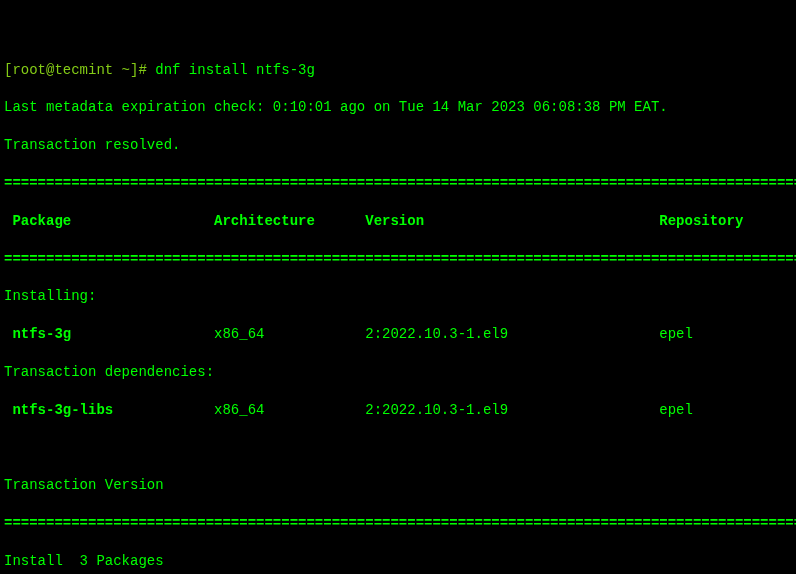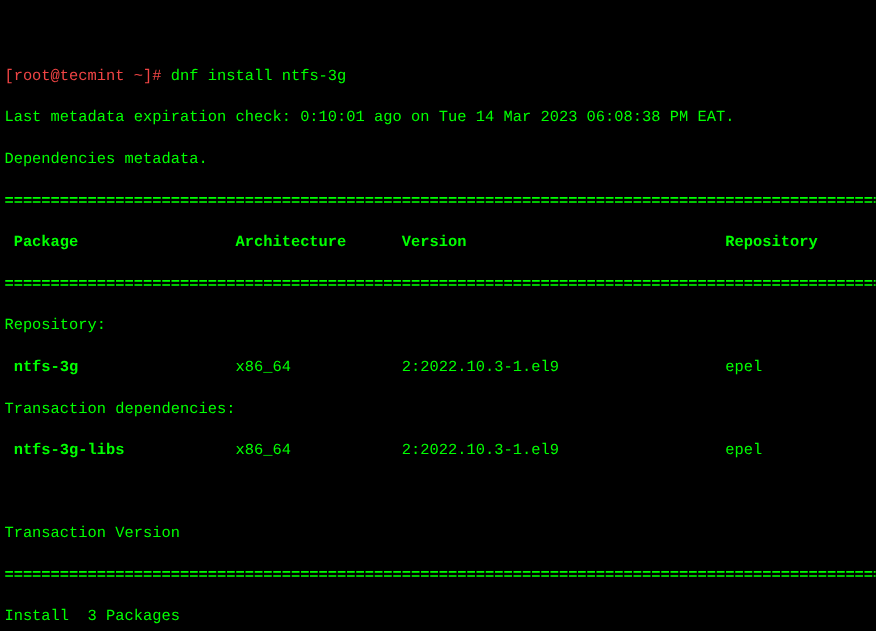--- a/index.html
+++ b/index.html
@@ -8,34 +8,34 @@
       background: #000;
       color: #00ff00;
       font-family: "Courier New", monospace;
       font-size: 14px;
       line-height: 1.35;
       white-space: pre;
       width: 796px;
       box-sizing: border-box;
     }
     .bold { font-weight: bold; }
-    .white { color: #ef4444; }
+    .white { color: #84cc16; }
     .line { display: block; }
   </style>
 </head>
 <body>
 
 
 <span class="line"><span class="white">[root@tecmint ~]# </span><span>dnf install ntfs-3g</span></span>
 <span class="line">Last metadata expiration check: 0:10:01 ago on Tue 14 Mar 2023 06:08:38 PM EAT.</span>
-<span class="line">Dependencies metadata.</span>
+<span class="line">Transaction resolved.</span>
 <span class="line bold">====================================================================================================</span>
 <span class="line bold"> Package                 Architecture      Version                            Repository        Size</span>
 <span class="line bold">====================================================================================================</span>
-<span class="line">Repository:</span>
+<span class="line">Installing:</span>
 <span class="line"><span class="bold"> ntfs-3g</span><span>                 x86_64            2:2022.10.3-1.el9                  epel             128 k</span></span>
 <span class="line">Transaction dependencies:</span>
 <span class="line"><span class="bold"> ntfs-3g-libs</span><span>            x86_64            2:2022.10.3-1.el9                  epel             174 k</span></span>
 <span class="line"> </span>
 <span class="line">Transaction Version</span>
 <span class="line bold">====================================================================================================</span>
 <span class="line">Install  3 Packages</span>
 
 
 

